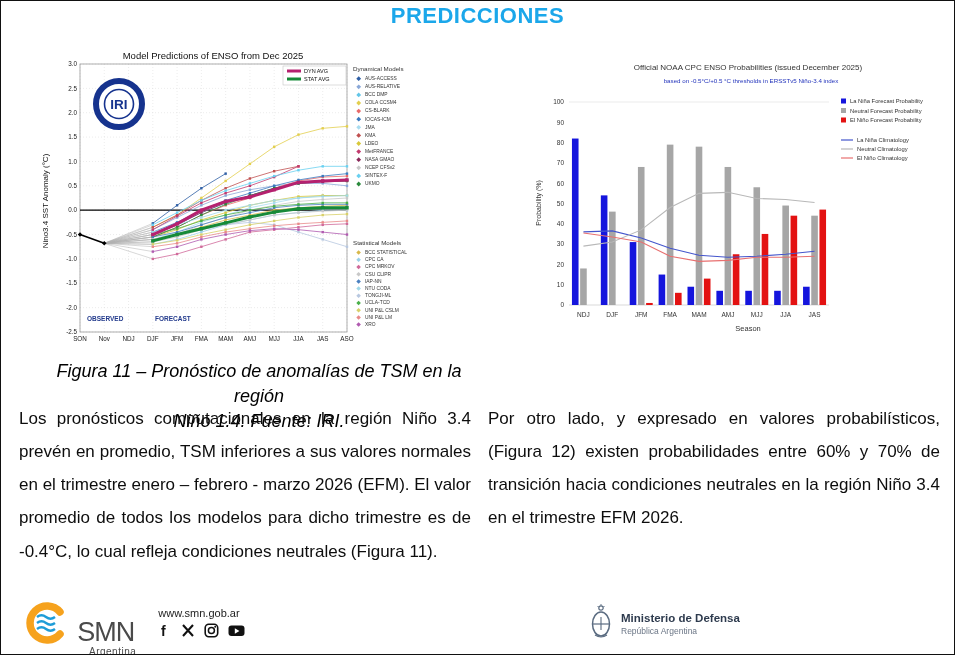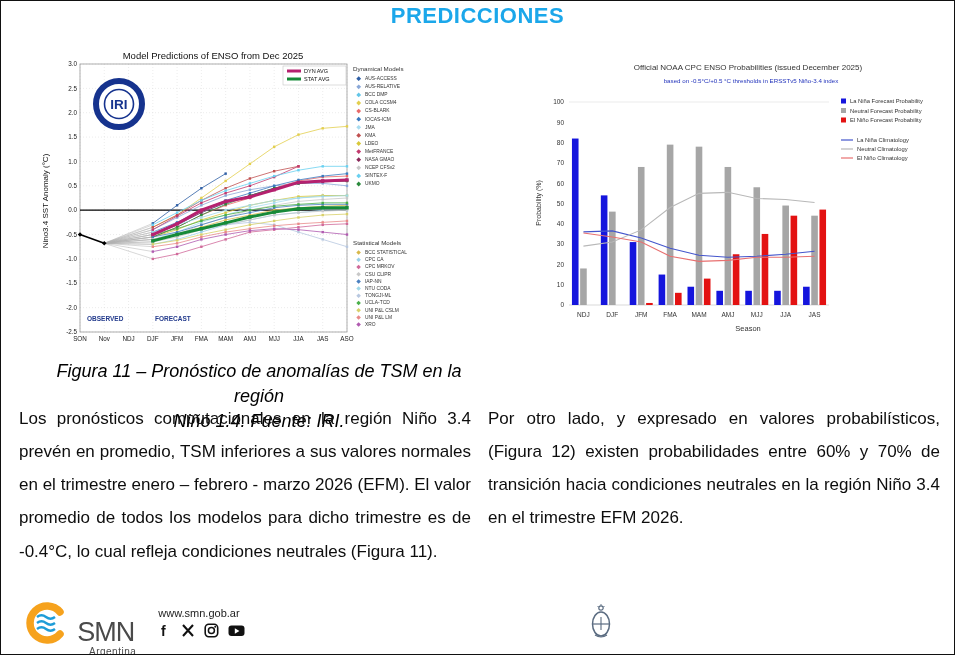--- a/index.html
+++ b/index.html
@@ -574,15 +574,19 @@
     <span>
       <svg width="24" height="38" viewBox="0 0 24 38">
         <circle cx="12" cy="5" r="2.2" fill="none" stroke="#5A6B80" stroke-width="1.2"></circle>
         <path d="M12 1 v1.5 M8.5 3 l1 1 M15.5 3 l-1 1" stroke="#5A6B80" stroke-width="0.9"></path>
         <ellipse cx="12" cy="21" rx="8.5" ry="12" fill="none" stroke="#5A6B80" stroke-width="1.5"></ellipse>
         <line x1="3.5" y1="21" x2="20.5" y2="21" stroke="#5A6B80" stroke-width="1.2"></line>
         <line x1="12" y1="14" x2="12" y2="27" stroke="#5A6B80" stroke-width="1.1"></line>
         <path d="M6 32 q6 4 12 0" stroke="#5A6B80" stroke-width="1.1" fill="none"></path>
       </svg>
     </span>
+    <span>
+      <div class="min-line1">Ministerio de Defensa</div>
+      <div class="min-line2">República Argentina</div>
+    </span>
   </div>
 
 </div>
 
 </body></html>

